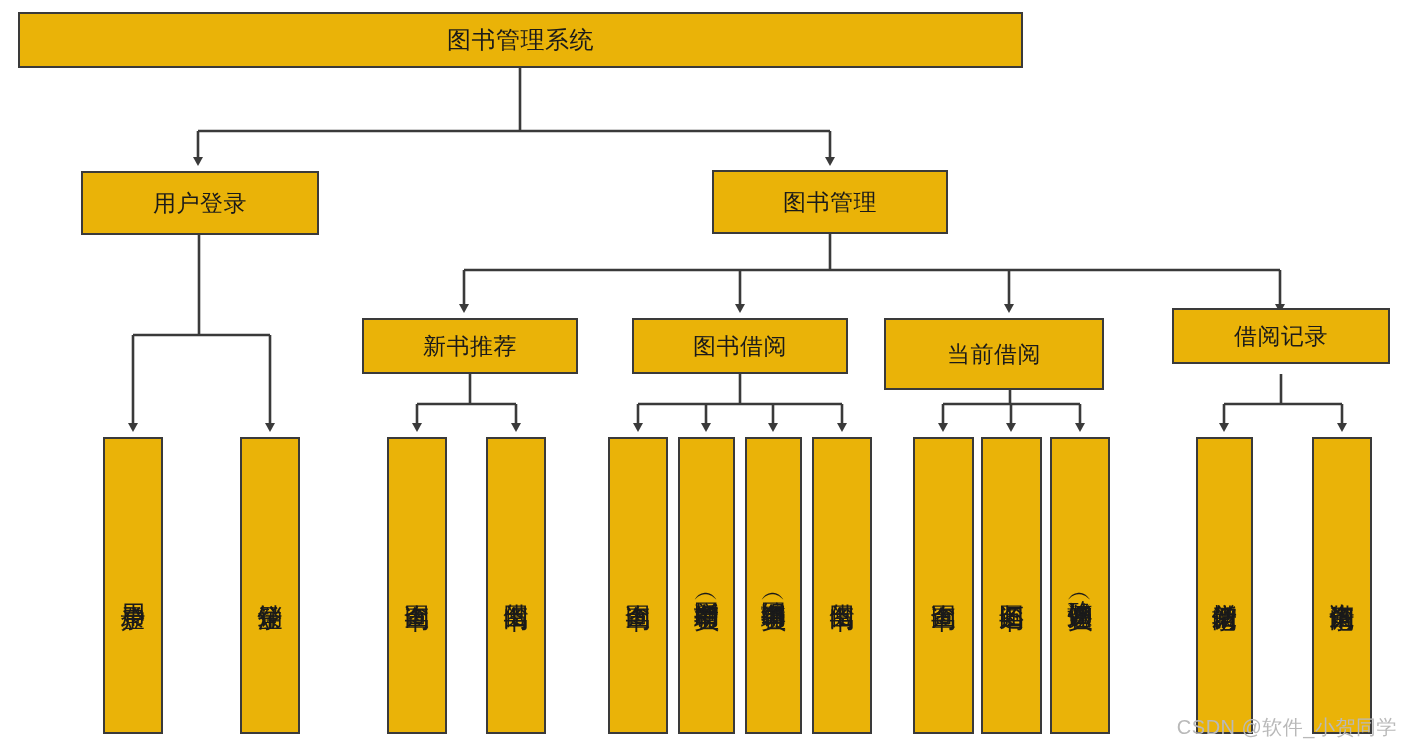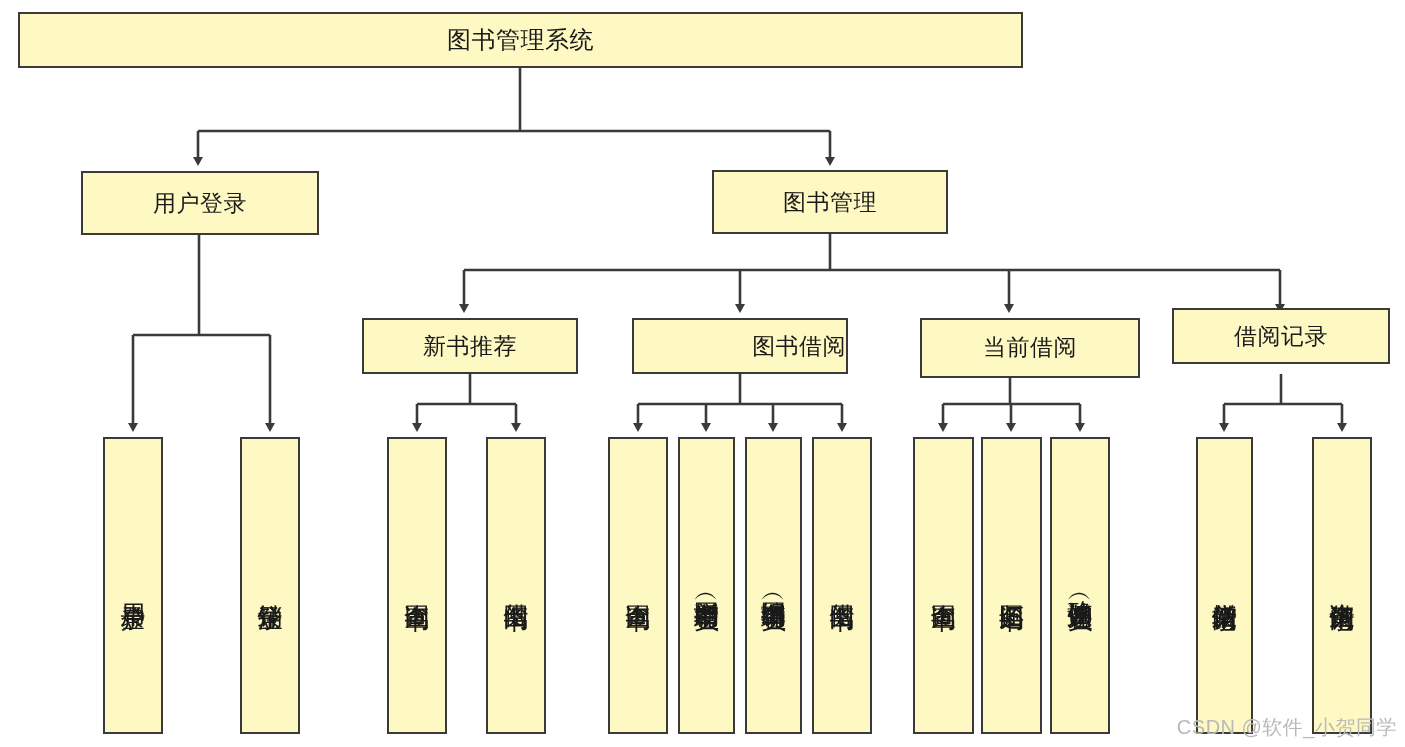--- a/index.html
+++ b/index.html
@@ -22,21 +22,21 @@
     left: 0;
     top: 0;
     width: 1405px;
     height: 747px;
     pointer-events: none;
   }
   .node {
     position: absolute;
     box-sizing: border-box;
     border: 2.5px solid #3a3a3a;
-    background: #fef9c3;
+    background: #eab308;
     display: flex;
     align-items: center;
     justify-content: center;
     color: #1a1a1a;
   }
   .node .label {
     display: block;
     text-align: center;
     line-height: 1.08;
     letter-spacing: 0.02em;
@@ -140,25 +140,25 @@
   </div>
 
   <div class="node h" style="left:712px; top:170px; width:236px; height:64px;">
     <span class="label">图书管理</span>
   </div>
 
   <div class="node h" style="left:362px; top:318px; width:216px; height:56px;">
     <span class="label">新书推荐</span>
   </div>
 
-  <div class="node h" style="left:632px; top:318px; width:216px; height:56px;justify-content:flex-end;">
+  <div class="node h" style="left:632px; top:318px; width:216px; height:56px;">
     <span class="label">图书借阅</span>
   </div>
 
-  <div class="node h" style="left:920px; top:318px; width:220px; height:60px;font-family:Liberation Serif, serif;">
+  <div class="node h" style="left:884px; top:318px; width:220px; height:72px;">
     <span class="label">当前借阅</span>
   </div>
 
   <div class="node h" style="left:1172px; top:308px; width:218px; height:56px;">
     <span class="label">借阅记录</span>
   </div>
 
   <div class="node v" style="left:103px; top:437px; width:60px; height:297px;">
     <span class="label">用户登录</span>
   </div>

